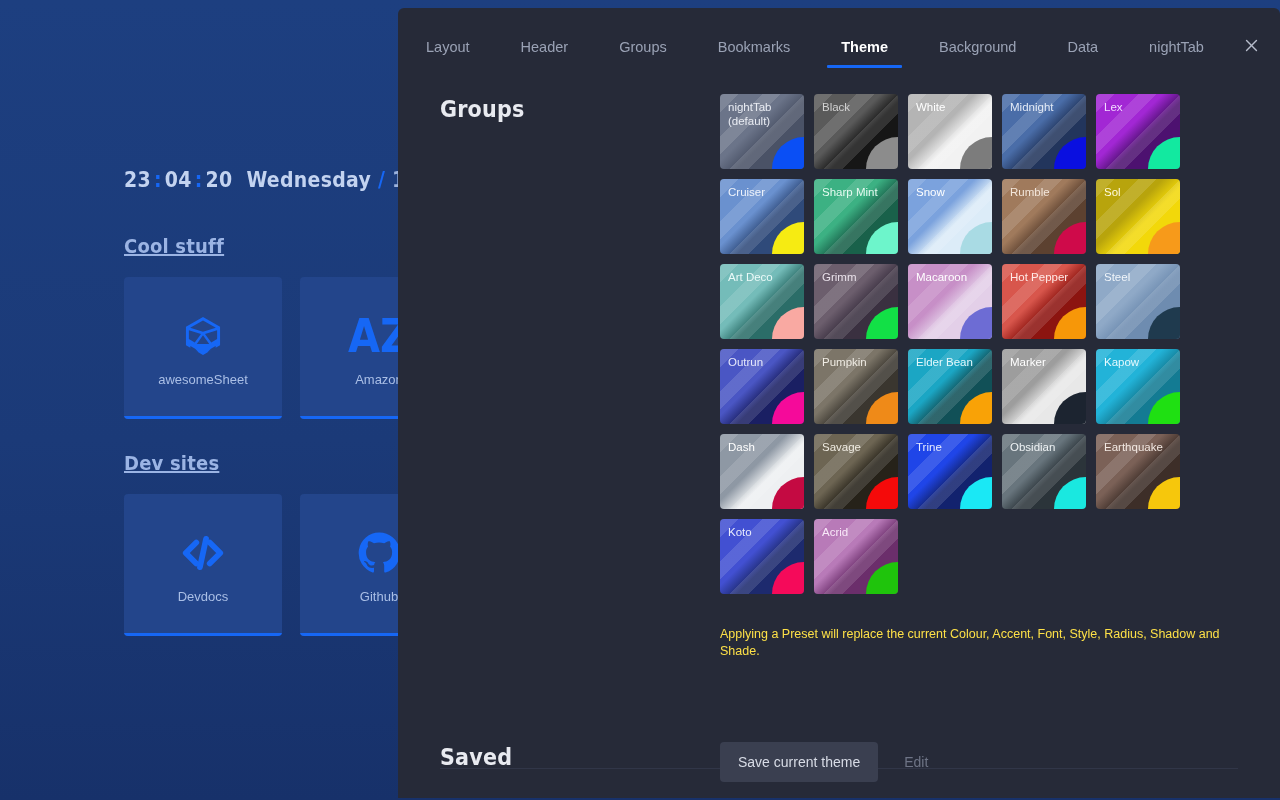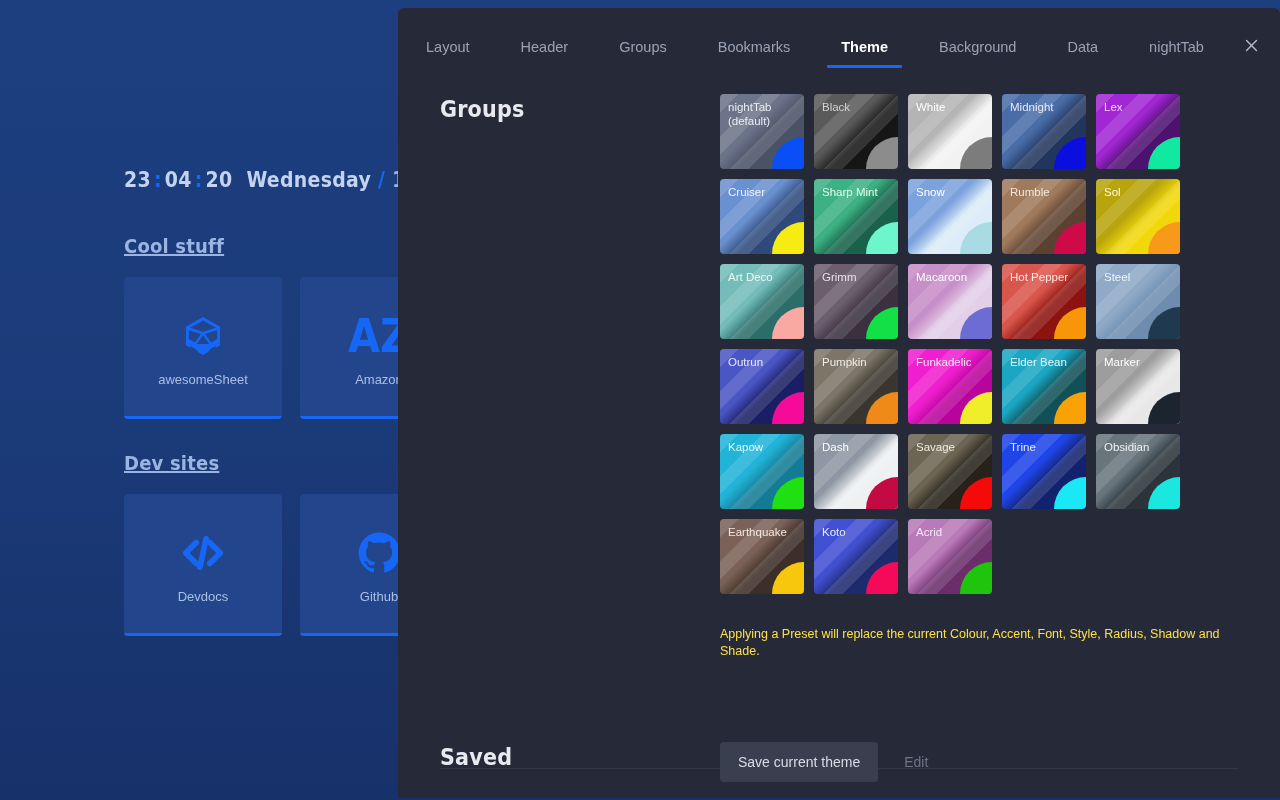--- a/index.html
+++ b/index.html
@@ -282,25 +282,20 @@
             <div class="tile" style="background: linear-gradient(135deg, rgb(74, 86, 196) 0%, rgb(74, 86, 196) 42%, rgb(26, 31, 99) 58%, rgb(26, 31, 99) 100%);">
               <div class="stripes" style="background: repeating-linear-gradient(135deg, rgba(255, 255, 255, 0.13) 0px, rgba(255, 255, 255, 0.13) 13px, rgba(255, 255, 255, 0) 13px, rgba(255, 255, 255, 0) 30px);"></div>
               <div class="accent" style="background: rgb(245, 10, 154);"></div>
               <div class="name" style="color: rgb(230, 233, 251);">Outrun</div>
             </div>
             <div class="tile" style="background: linear-gradient(135deg, rgb(124, 117, 104) 0%, rgb(124, 117, 104) 42%, rgb(58, 54, 47) 58%, rgb(58, 54, 47) 100%); padding-left: 16px;">
               <div class="stripes" style="background: repeating-linear-gradient(135deg, rgba(255, 255, 255, 0.13) 0px, rgba(255, 255, 255, 0.13) 13px, rgba(255, 255, 255, 0) 13px, rgba(255, 255, 255, 0) 30px);"></div>
               <div class="accent" style="background: rgb(239, 138, 24);"></div>
               <div class="name" style="color: rgb(240, 236, 228);">Pumpkin</div>
             </div>
-            <div class="tile" style="background: linear-gradient(135deg, rgb(239, 31, 208) 0%, rgb(239, 31, 208) 42%, rgb(184, 4, 154) 58%, rgb(184, 4, 154) 100%);">
-              <div class="stripes" style="background: repeating-linear-gradient(135deg, rgba(255, 255, 255, 0.13) 0px, rgba(255, 255, 255, 0.13) 13px, rgba(255, 255, 255, 0) 13px, rgba(255, 255, 255, 0) 30px);"></div>
-              <div class="accent" style="background: rgb(240, 238, 42);"></div>
-              <div class="name" style="color: rgb(255, 232, 251);">Funkadelic</div>
-            </div>
             <div class="tile" style="background: linear-gradient(135deg, rgb(27, 166, 196) 0%, rgb(27, 166, 196) 42%, rgb(17, 80, 87) 58%, rgb(17, 80, 87) 100%);">
               <div class="stripes" style="background: repeating-linear-gradient(135deg, rgba(255, 255, 255, 0.13) 0px, rgba(255, 255, 255, 0.13) 13px, rgba(255, 255, 255, 0) 13px, rgba(255, 255, 255, 0) 30px);"></div>
               <div class="accent" style="background: rgb(249, 162, 6);"></div>
               <div class="name" style="color: rgb(228, 248, 252);">Elder Bean</div>
             </div>
             <div class="tile" style="background: linear-gradient(135deg, rgb(157, 157, 157) 0%, rgb(157, 157, 157) 42%, rgb(232, 232, 232) 58%, rgb(232, 232, 232) 100%);">
               <div class="stripes" style="background: repeating-linear-gradient(135deg, rgba(255, 255, 255, 0.13) 0px, rgba(255, 255, 255, 0.13) 13px, rgba(255, 255, 255, 0) 13px, rgba(255, 255, 255, 0) 30px);"></div>
               <div class="accent" style="background: rgb(28, 36, 48);"></div>
               <div class="name" style="color: rgb(255, 255, 255);">Marker</div>
             </div>

